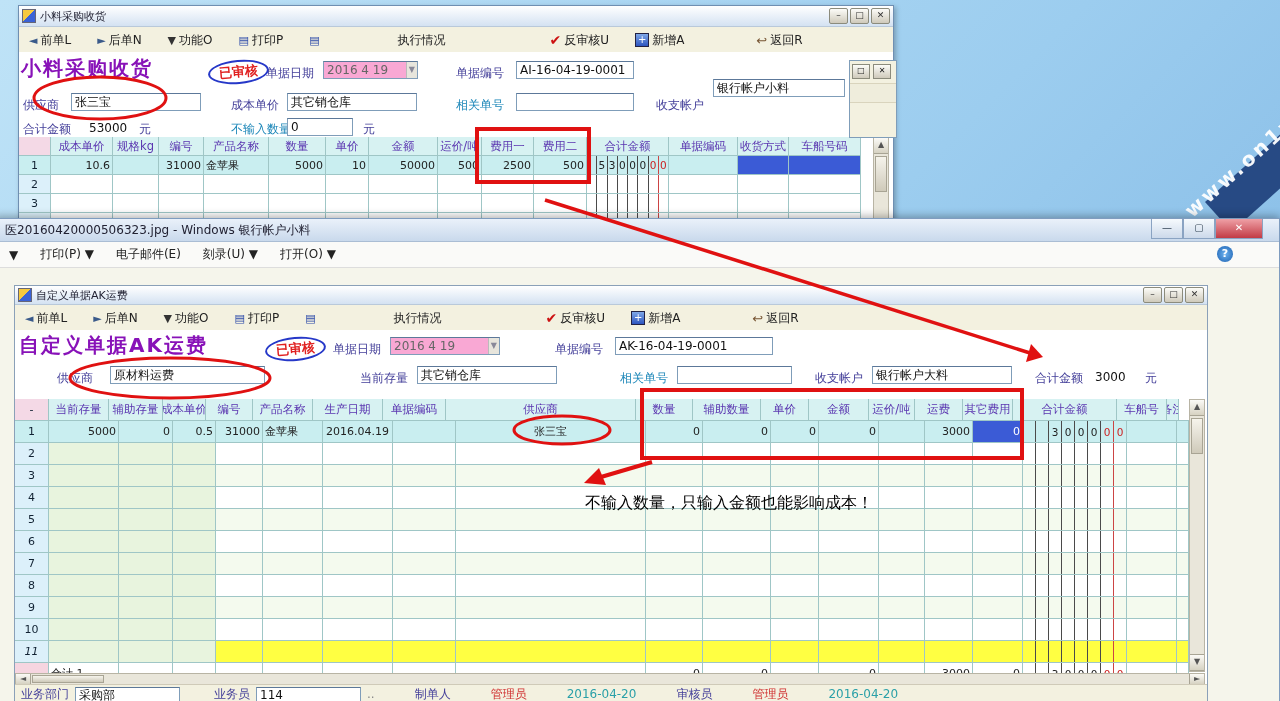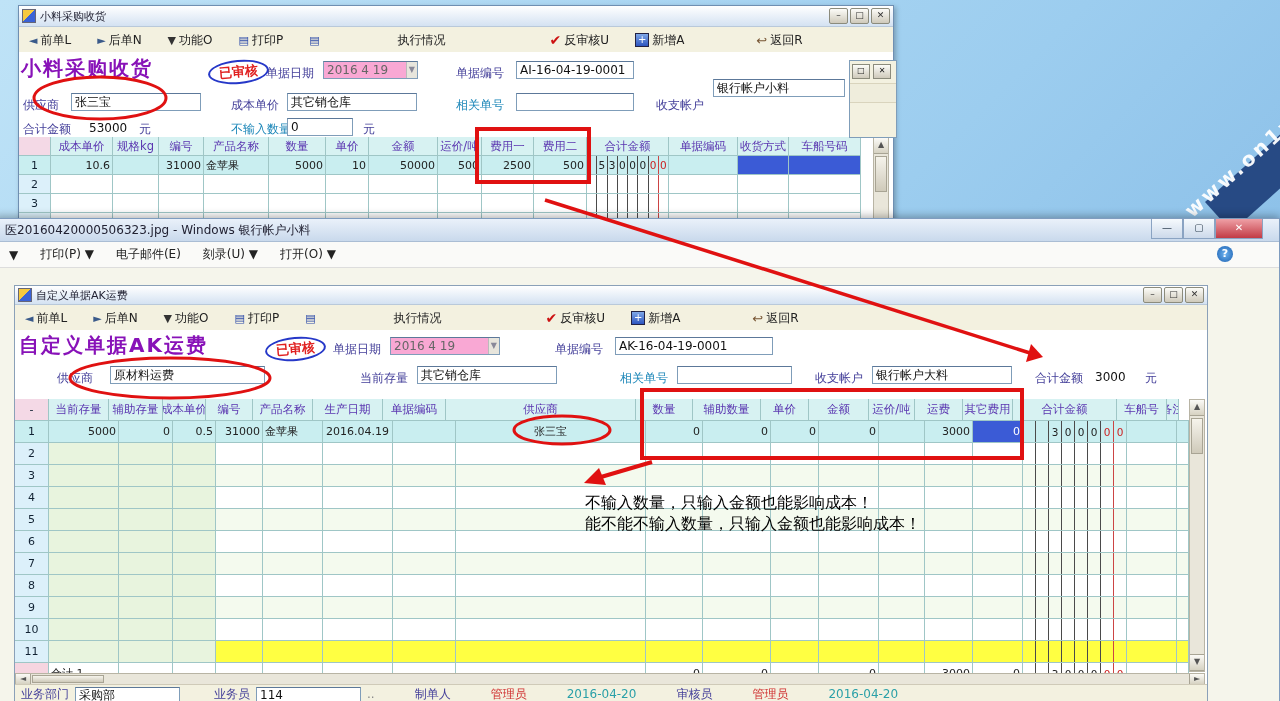--- a/index.html
+++ b/index.html
@@ -714,21 +714,21 @@
             <span class="dg"></span>
             <span class="dg"></span>
             <span class="dg"></span>
             <span class="dg red"></span>
             <span class="dg red"></span>
           </div>
           <div class="tc " style="width: 50px; justify-content: center;"></div>
           <div class="tc " style="width: 12px;"></div>
         </div>
         <div class="trow" style="height: 21px;">
-          <div class="tc rn" style="width: 34px; justify-content: center;">11</div>
+          <div class="tc rn" style="width: 34px; justify-content: center; font-style: italic;">11</div>
           <div class="tc g3" style="width: 70px; justify-content: flex-end;"></div>
           <div class="tc g3" style="width: 54px; justify-content: flex-end;"></div>
           <div class="tc g3" style="width: 43px; justify-content: flex-end;"></div>
           <div class="tc yel" style="width: 47px; justify-content: flex-end;"></div>
           <div class="tc yel" style="width: 60px;"></div>
           <div class="tc yel" style="width: 70px; justify-content: center;"></div>
           <div class="tc yel" style="width: 63px; justify-content: center;"></div>
           <div class="tc yel" style="width: 190px; justify-content: center;"></div>
           <div class="tc yel" style="width: 57px; justify-content: flex-end;"></div>
           <div class="tc yel" style="width: 68px; justify-content: flex-end;"></div>
@@ -802,21 +802,20 @@
     <span class="redtxt" style="margin-left:40px">管理员</span>
     <span class="tealtxt" style="margin-left:40px">2016-04-20</span>
     <span class="flab" style="position:static;margin-left:40px">审核员</span>
     <span class="redtxt" style="margin-left:40px">管理员</span>
     <span class="tealtxt" style="margin-left:40px">2016-04-20</span>
   </div>
 </section>
 
 <div id="noteTxt">
   <div>不输入数量，只输入金额也能影响成本！</div>
-  <div>能不能不输入数量，只输入金额也能影响成本！</div>
 </div>
 
 <svg id="anno" width="1280" height="701" viewBox="0 0 1280 701">
   <g fill="none" stroke="#e01111" stroke-width="3">
     <ellipse cx="100" cy="98" rx="66" ry="21"></ellipse>
     <ellipse cx="170" cy="378" rx="100" ry="20"></ellipse>
     <ellipse cx="562" cy="430" rx="48" ry="14"></ellipse>
     <rect x="477" y="129" width="112" height="53" stroke-width="4"></rect>
     <rect x="642" y="390" width="380" height="68" stroke-width="4"></rect>
     <line x1="545" y1="200" x2="1030" y2="353" stroke-width="3.5"></line>

